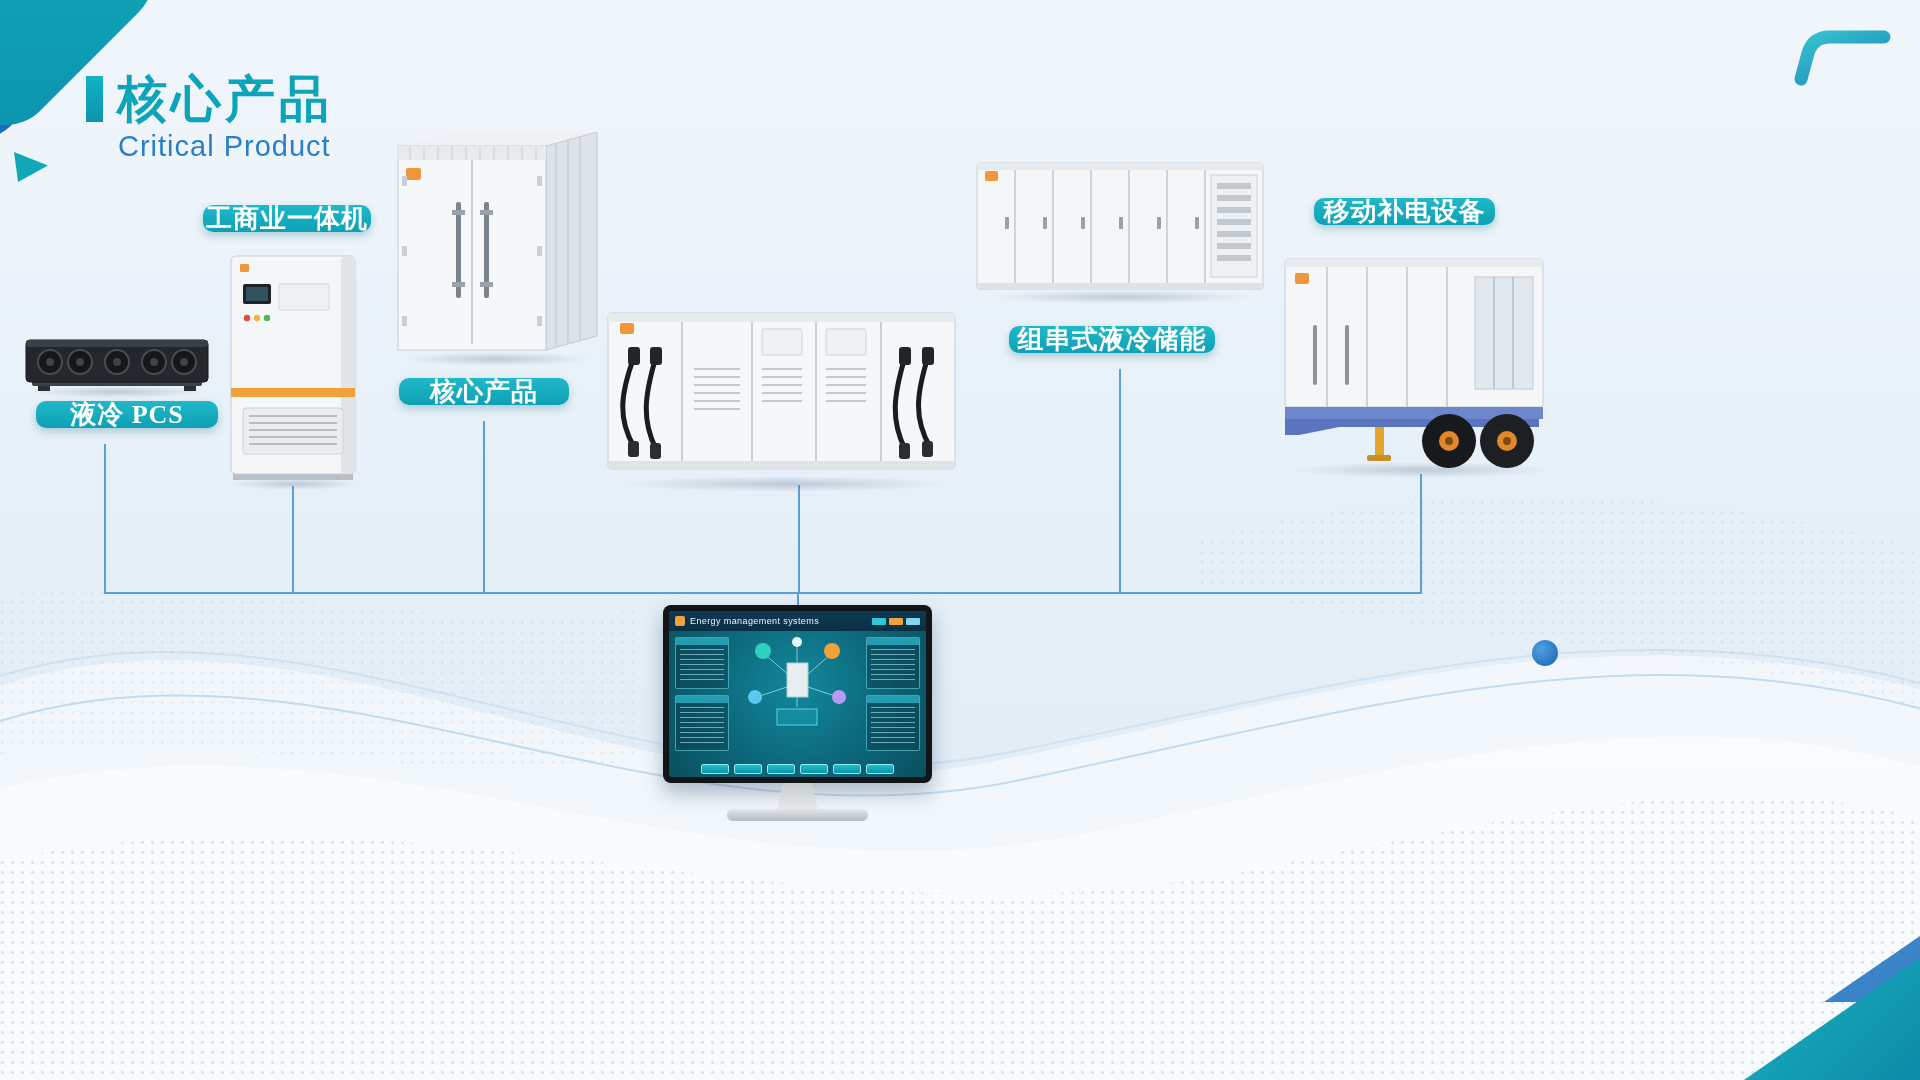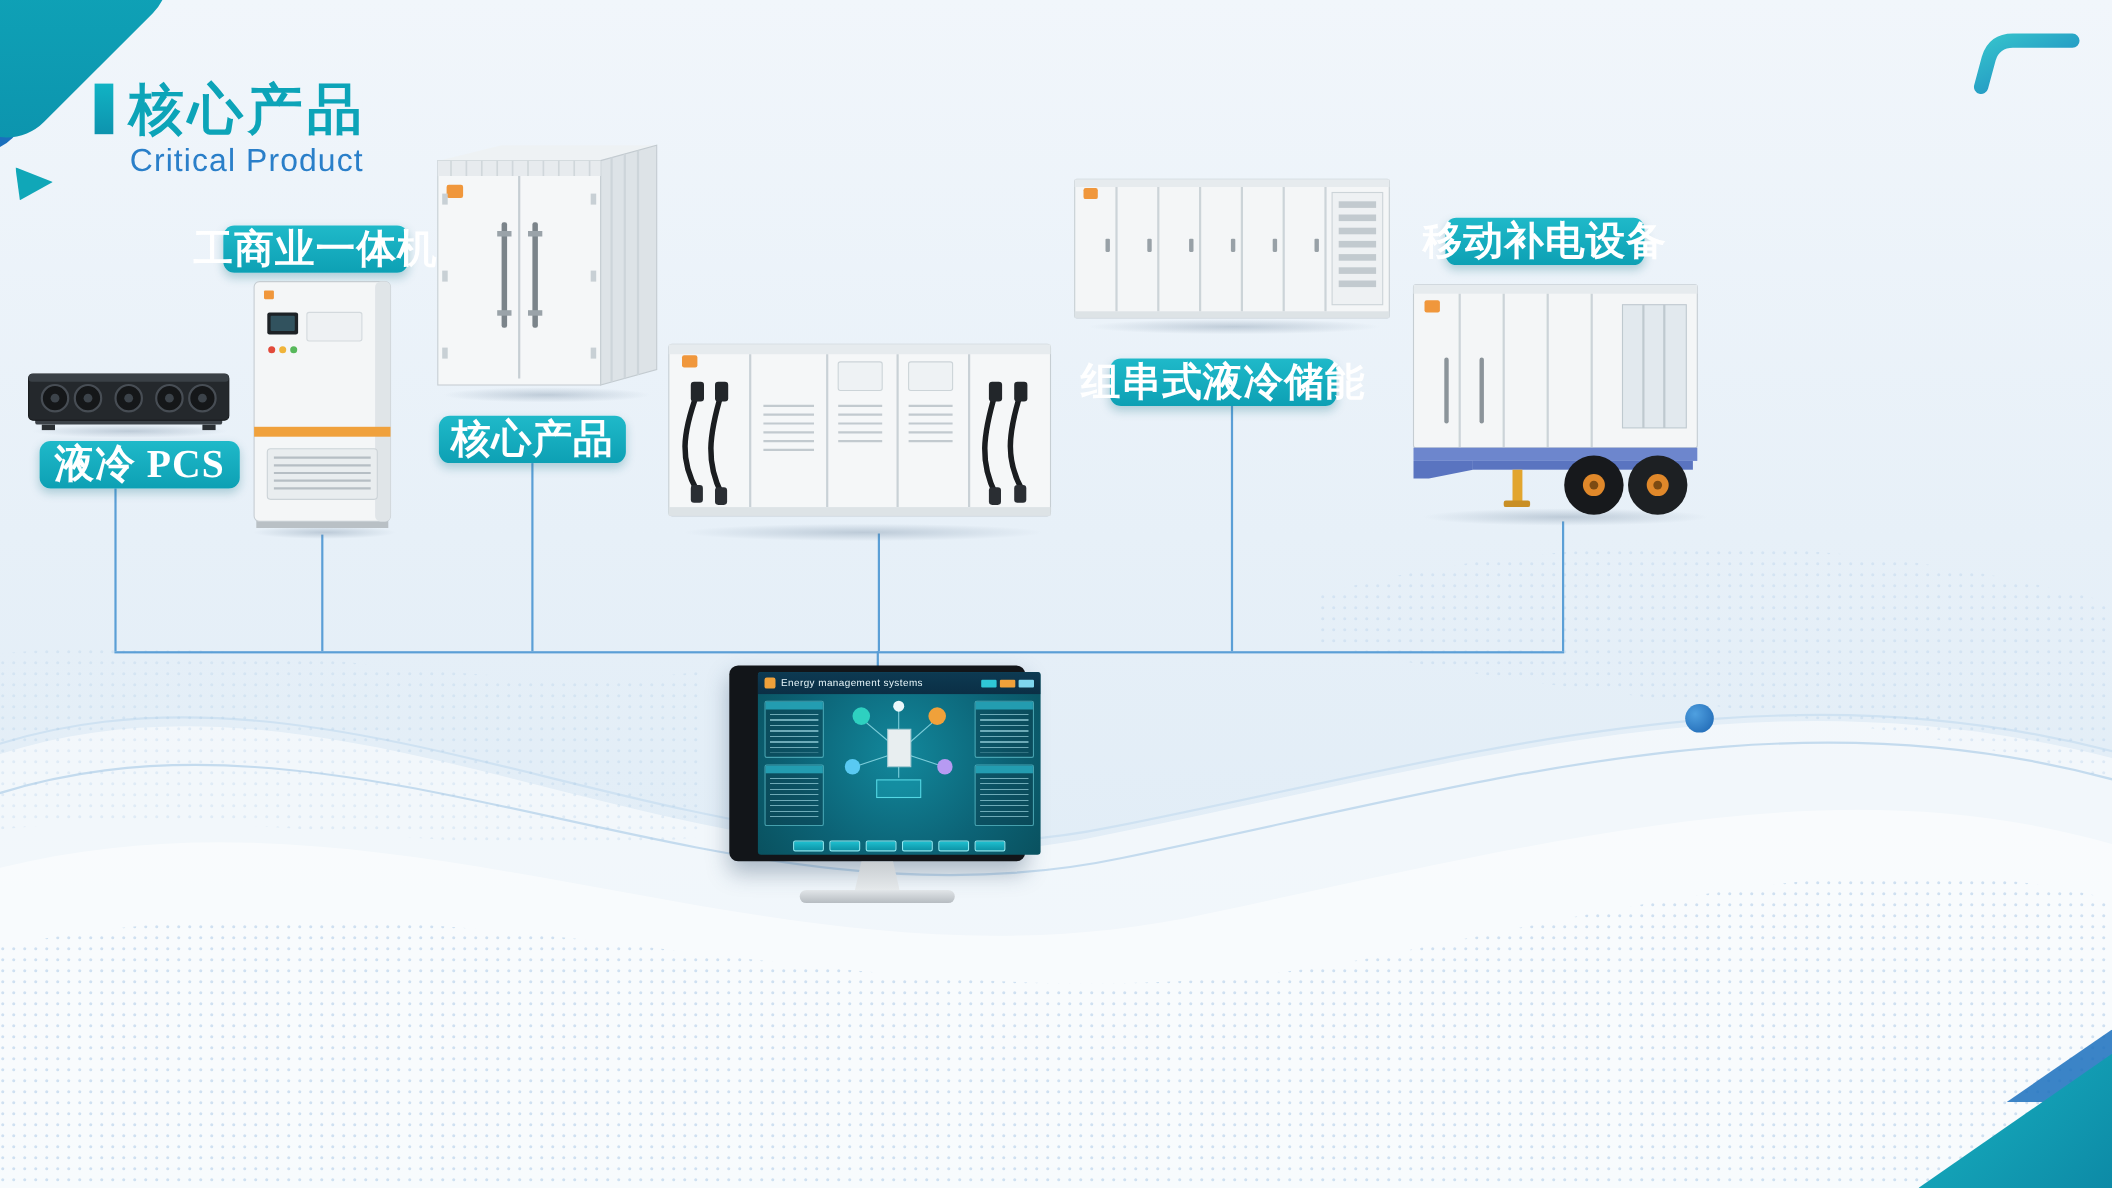--- a/index.html
+++ b/index.html
@@ -34,33 +34,33 @@
   .logo { position:absolute; left:1788px; top:24px; }
 
   
   .line { position:absolute; background:#5b9fd6; }
 
   
   .shadow { position:absolute;
     background:radial-gradient(ellipse at center, rgba(90,115,140,.30) 0%, rgba(90,115,140,0) 70%); }
 
   
-  .pill { position:absolute; height:43px; border-radius:10px;
+  .pill { position:absolute; height:27px; border-radius:10px;
     background:linear-gradient(180deg,#1fb9c9,#0da0b4); color:#ffffff;
-    font-family:"Liberation Serif", serif; font-weight:bold; font-size:36px;
+    font-family:"Liberation Serif", serif; font-weight:bold; font-size:26px;
     display:flex; align-items:center; justify-content:center;
     box-shadow:0 4px 9px rgba(15,110,130,.28); letter-spacing:1px; white-space:nowrap; }
 
   .prod { position:absolute; }
 
   
   .monitor-screen { position:absolute; left:663px; top:605px; width:269px; height:178px;
     background:#121519; border-radius:8px; padding:6px; box-shadow:0 10px 20px rgba(40,70,100,.35); }
   .scr { width:100%; height:100%; border-radius:3px; overflow:hidden; position:relative;
-    background:radial-gradient(circle at 50% 45%, #12889c 0%, #0c6376 60%, #09515f 100%);margin-left:20px; }
+    background:radial-gradient(circle at 50% 45%, #12889c 0%, #0c6376 60%, #09515f 100%); }
   .scr-header { height:20px; background:linear-gradient(180deg,#0d3a52,#0b2f45);
     display:flex; align-items:center; padding:0 6px; gap:5px; }
   .scr-logo { width:10px; height:10px; border-radius:2px; background:#f0a13a; flex:0 0 auto; }
   .scr-title { color:#e8f7fb; font-size:9px; letter-spacing:.4px; white-space:nowrap; overflow:hidden; }
   .scr-chips { margin-left:auto; display:flex; gap:3px; }
   .scr-chips i { width:14px; height:7px; border-radius:1px; background:#2fc7d6; display:block; }
   .scr-chips i:nth-child(2){ background:#f0a13a; }
   .scr-chips i:nth-child(3){ background:#7fd6ef; }
   .scr-panel { position:absolute; width:54px; border:1px solid rgba(120,230,240,.55);
     background:rgba(10,60,75,.45); border-radius:2px; }

